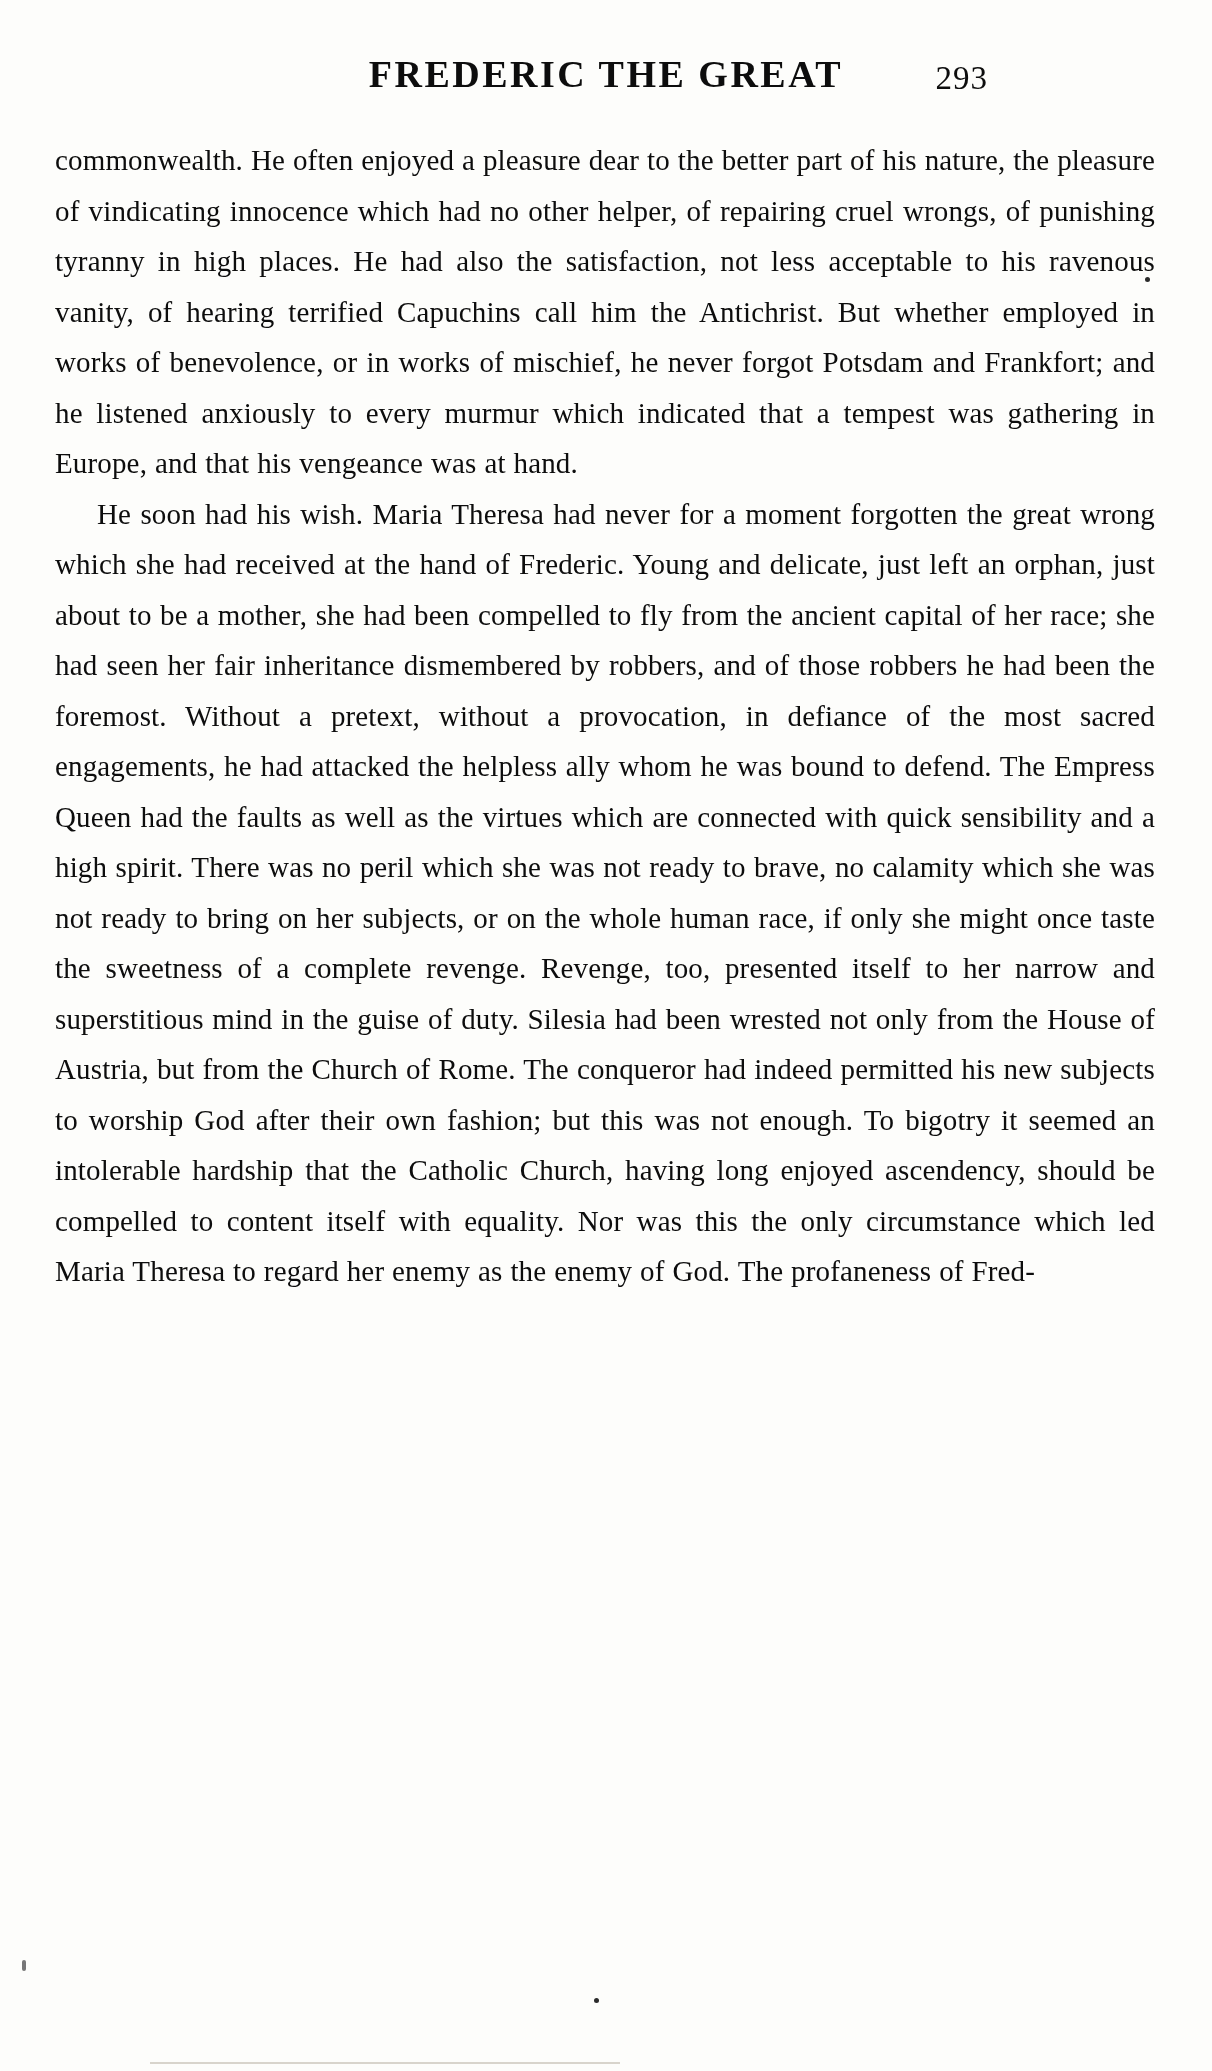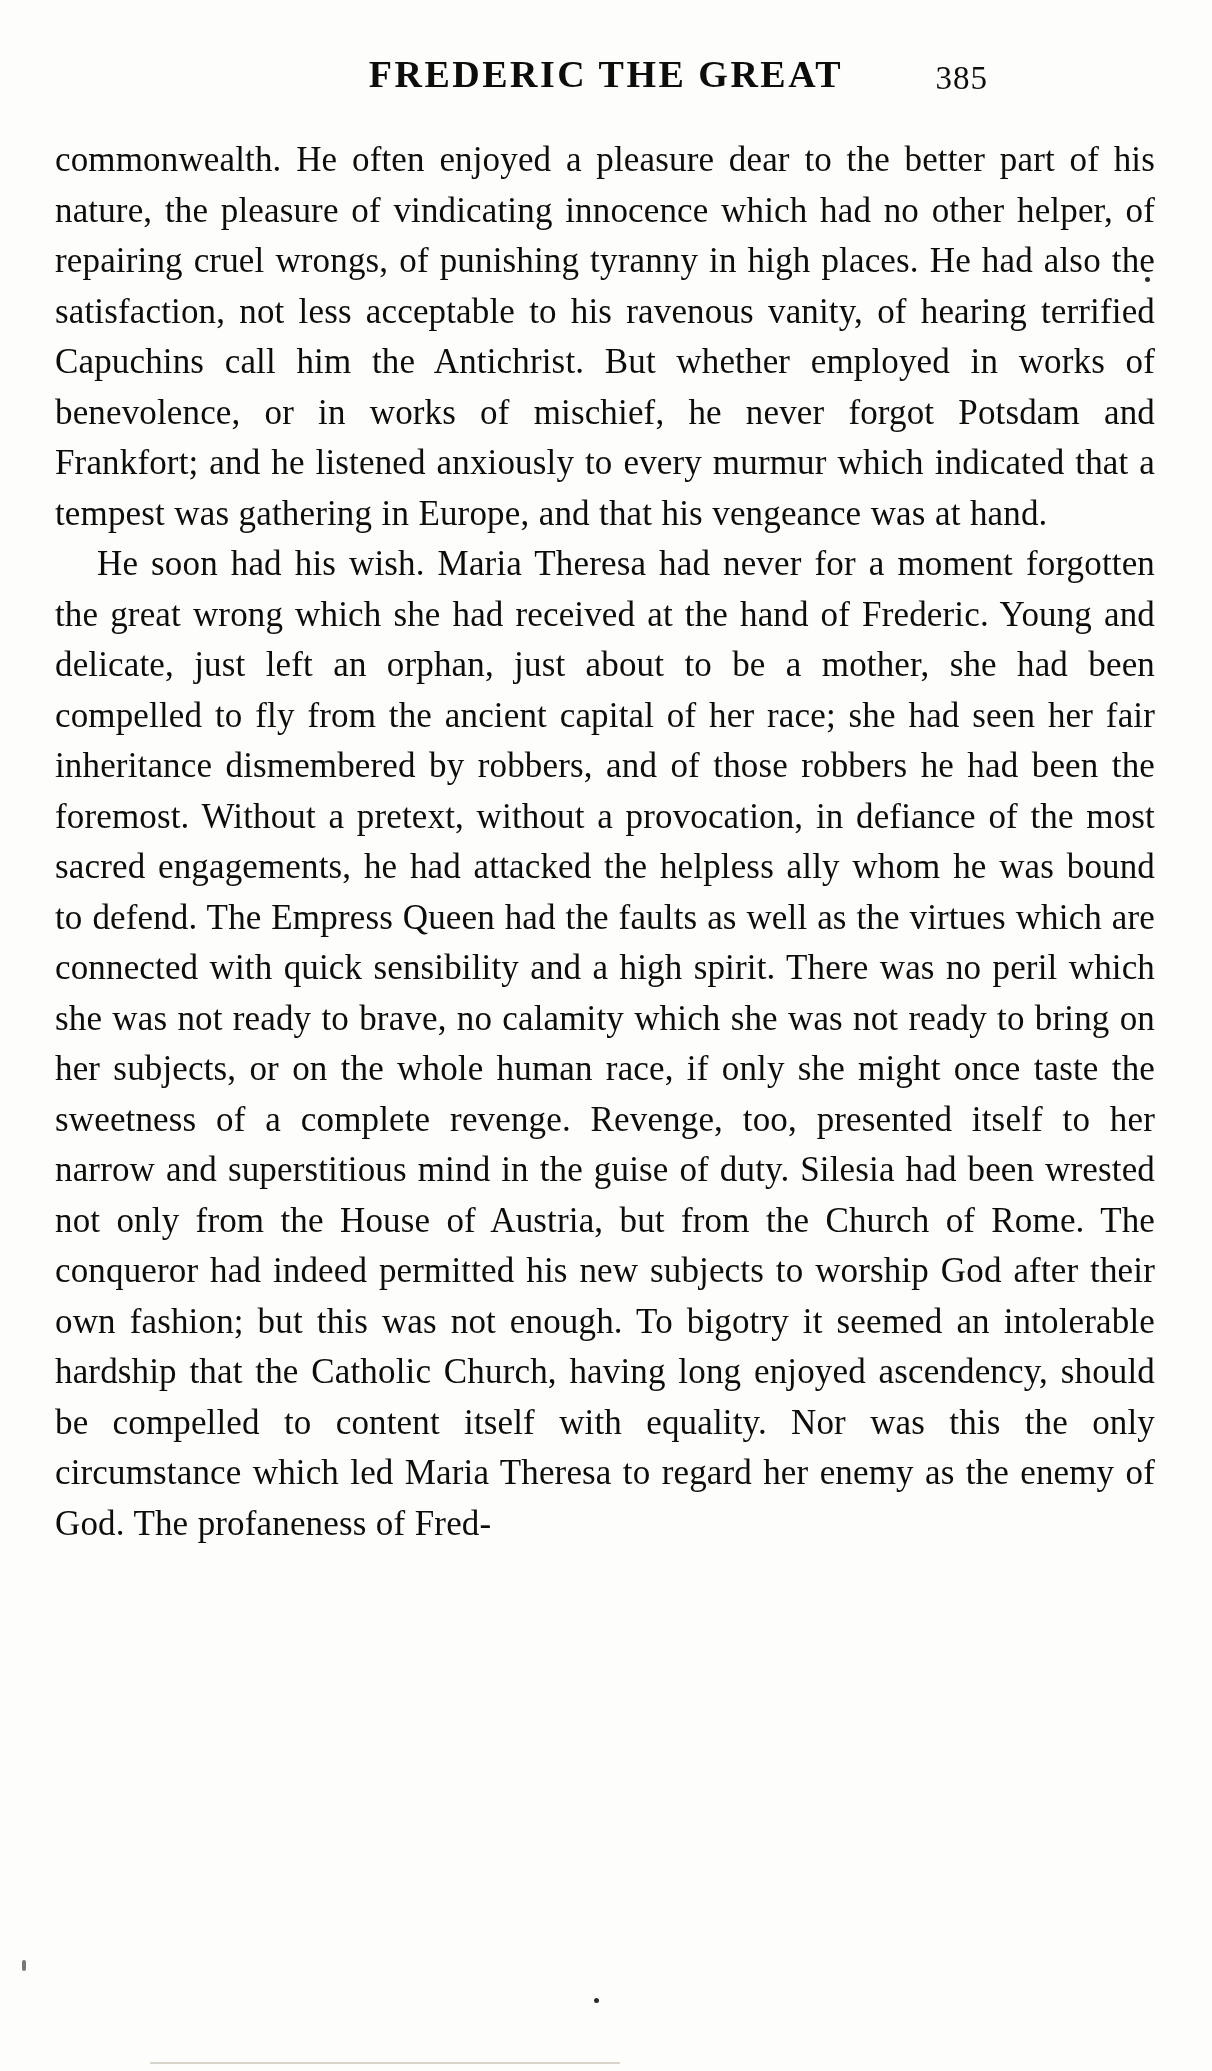--- a/index.html
+++ b/index.html
@@ -42,21 +42,21 @@
     letter-spacing: 1px;
   }
   .body-text {
     position: absolute;
     top: 135px;
     left: 55px;
     width: 1100px;
   }
   p.para {
     margin: 0;
-    font-size: 35px;
+    font-size: 29px;
     line-height: 50.5px;
     text-align: justify;
     text-justify: inter-word;
     -webkit-hyphens: none;
     hyphens: none;
     letter-spacing: 0.15px;
   }
   p.para.indent {
     text-indent: 42px;
     font-family: Liberation Serif, serif;
@@ -99,21 +99,21 @@
     background: #d8d4cc;
   }
 </style>
 </head>
 <body>
 
 <div class="page">
 
   <div class="header">
     <div class="running-title">FREDERIC THE GREAT</div>
-    <div class="page-number">385</div>
+    <div class="page-number">293</div>
   </div>
 
   <div class="body-text">
     <p class="para">commonwealth.   He often enjoyed a pleasure dear to the better part of his nature, the pleasure of vindicating innocence which had no other helper, of repairing cruel wrongs, of punishing tyranny in high places.   He had also the satisfaction, not less acceptable to his ravenous vanity, of hearing terrified Capuchins call him the Antichrist.   But whether employed in works of benevolence, or in works of mischief, he never forgot Potsdam and Frankfort; and he listened anxiously to every murmur which indicated that a tempest was gathering in Europe, and that his vengeance was at hand.</p>
     <p class="para indent">He soon had his wish.   Maria Theresa had never for a moment forgotten the great wrong which she had received at the hand of Frederic.   Young and delicate, just left an orphan, just about to be a mother, she had been compelled to fly from the ancient capital of her race; she had seen her fair inheritance dismembered by robbers, and of those robbers he had been the foremost.   Without a pretext, without a provocation, in defiance of the most sacred engagements, he had attacked the helpless ally whom he was bound to defend.   The Empress Queen had the faults as well as the virtues which are connected with quick sensibility and a high spirit.   There was no peril which she was not ready to brave, no calamity which she was not ready to bring on her subjects, or on the whole human race, if only she might once taste the sweetness of a complete revenge.   Revenge, too, presented itself to her narrow and superstitious mind in the guise of duty.   Silesia had been wrested not only from the House of Austria, but from the Church of Rome.   The conqueror had indeed permitted his new subjects to worship God after their own fashion; but this was not enough.   To bigotry it seemed an intolerable hardship that the Catholic Church, having long enjoyed ascendency, should be compelled to content itself with equality.   Nor was this the only circumstance which led Maria Theresa to regard her enemy as the enemy of God.   The profaneness of Fred-</p>
   </div>
 
   <span class="margin-dot dot-right"></span>
   <span class="margin-dot dot-bottom-left"></span>
   <span class="margin-dot dot-bottom-center"></span>

